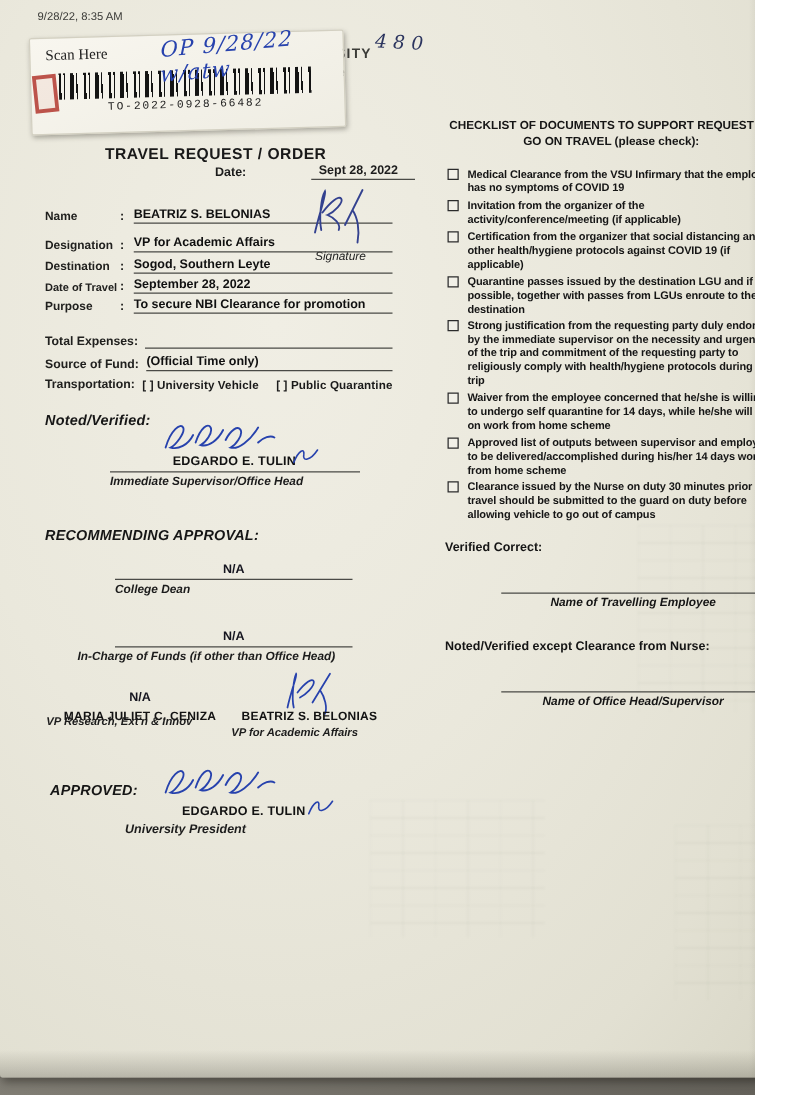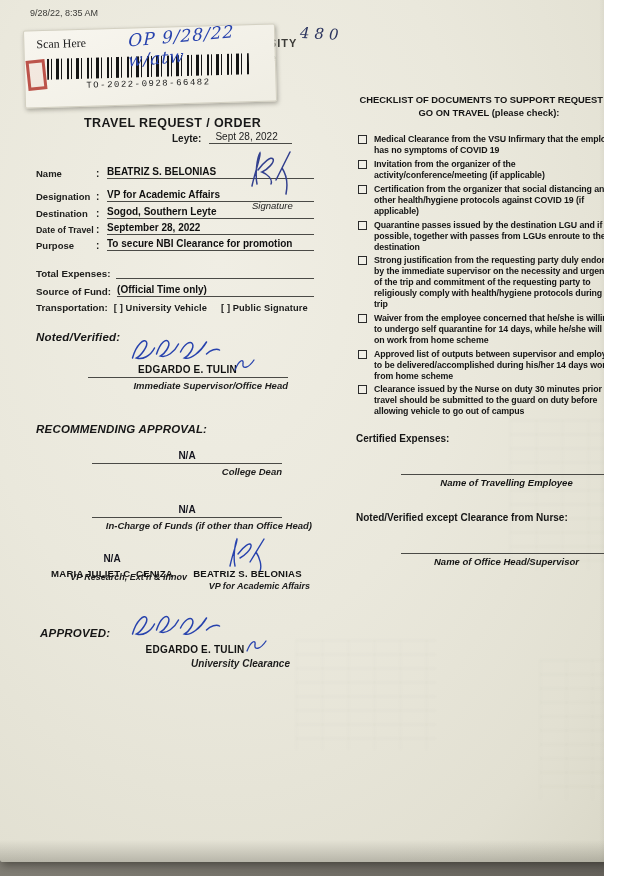--- a/index.html
+++ b/index.html
@@ -41,37 +41,37 @@
   .hw480{position:absolute;left:300px;top:25px;font-family:"DejaVu Serif",serif;
     font-style:italic;font-size:15px;color:#2c355f;letter-spacing:5px;transform:rotate(3deg);}
   .lh1{position:absolute;left:260px;top:37px;font-weight:bold;font-size:11px;
     letter-spacing:1px;color:#3c3c38;}
   .lh2{position:absolute;left:264px;top:53px;font-size:9px;color:#55554e;}
   .title{position:absolute;left:84px;top:116px;font-weight:bold;font-size:12.5px;
     letter-spacing:.4px;color:#191919;}
   
   .daterow{position:absolute;left:172px;top:131px;display:flex;align-items:flex-end;font-size:10px;color:#1c1c1c;}
   .daterow .dl{font-weight:bold;margin-right:8px;}
-  .daterow .dv{font-weight:normal;border-bottom:1px solid #4a4a46;padding:0 14px 1px 6px;}
+  .daterow .dv{font-weight:bold;border-bottom:1px solid #4a4a46;padding:0 14px 1px 6px;margin-left:44px;}
   
   .frow{position:absolute;left:36px;width:278px;display:flex;align-items:flex-end;}
   .flabel{flex:none;width:60px;font-weight:bold;font-size:9.5px;color:#20201e;}
   .fcolon{flex:none;width:11px;font-weight:bold;font-size:10px;color:#20201e;}
   .fval{flex:1;font-weight:bold;font-size:10px;color:#101010;
     border-bottom:1px solid #4a4a46;padding-bottom:1px;}
   .sigcap{position:absolute;left:252px;top:200px;font-style:italic;font-size:9.5px;color:#222;}
   
   .trow{position:absolute;left:36px;display:flex;align-items:flex-end;width:278px;}
   .tlabel{flex:none;font-weight:bold;font-size:9.8px;color:#20201e;margin-right:6px;}
   .tval{flex:1;font-weight:bold;font-size:10px;color:#101010;border-bottom:1px solid #4a4a46;padding-bottom:1px;min-height:11px;}
   .topts{font-weight:bold;font-size:9.3px;color:#1a1a1a;letter-spacing:.1px;}
   .sect{position:absolute;font-weight:bold;font-size:11.5px;color:#161616;letter-spacing:.2px;font-style:italic;}
   .uline{position:absolute;border-bottom:1px solid #4a4a46;}
   .nm{position:absolute;font-weight:bold;font-size:10px;color:#121212;text-align:center;letter-spacing:.2px;}
-  .capt{position:absolute;font-weight:bold;font-style:italic;font-size:9.5px;color:#1c1c1c;text-align:right;}
+  .capt{position:absolute;font-weight:bold;font-style:italic;font-size:9.5px;color:#1c1c1c;text-align:left;}
   .na{position:absolute;font-weight:bold;font-size:10px;color:#15151f;text-align:center;}
   .svgsig{position:absolute;}
   
   .rcol{position:absolute;left:356px;top:94px;width:266px;color:#151515;}
   .chkhead{font-weight:bold;font-size:9.4px;line-height:1.35;text-align:center;margin-bottom:15px;}
   .chk-item{display:flex;margin-bottom:3px;}
   .box{flex:none;width:7px;height:7px;border:1.2px solid #2b2b2b;margin:1px 7px 0 2px;background:rgba(255,255,255,.25);}
   .chk-t{font-weight:bold;font-size:8.8px;line-height:1.24;letter-spacing:-.1px;}
   .certlbl{font-weight:bold;font-size:10px;margin-top:16px;}
   .certline{border-bottom:1px solid #4a4a46;margin:30px 10px 2px 45px;}
@@ -96,21 +96,21 @@
     <div class="sticker">
       <div class="scanhere">Scan Here</div>
       <div class="barcode"></div>
       <div class="bct">TO-2022-0928-66482</div>
     </div>
     <div class="redstamp"></div>
     <div class="hw">OP 9/28/22 w/atw</div>
 
     <div class="title">TRAVEL REQUEST / ORDER</div>
     <div class="daterow">
-      <span class="dl">Leyte:</span>
+      <span class="dl">Date:</span>
       <span class="dv">Sept 28, 2022</span>
     </div>
 
     <div class="frow" style="top:166px;">
       <span class="flabel">Name</span>
       <span class="fcolon">:</span>
       <span class="fval">BEATRIZ S. BELONIAS</span>
     </div>
     <div class="frow" style="top:189px;">
       <span class="flabel">Designation</span>
@@ -142,21 +142,21 @@
       <span class="tlabel">Source of Fund:</span>
       <span class="tval">(Official Time only)</span>
     </div>
     <div class="trow" style="top:266px;">
       <span class="tlabel">Total Expenses:</span>
       <span class="tval"></span>
     </div>
     <div class="trow" style="top:302px;">
       <span class="tlabel">Transportation:</span>
       <span class="topts" style="margin-right:14px;">[  ]  University Vehicle</span>
-      <span class="topts">[  ]  Public Signature</span>
+      <span class="topts">[  ]  Public Quarantine</span>
     </div>
 
     <div class="sect" style="left:36px;top:331px;">Noted/Verified:</div>
     <svg class="svgsig" style="left:126px;top:334px;" width="100" height="34" viewBox="0 0 95 34">
       <path d="M4 24 C8 10 16 4 18 8 C20 12 12 22 8 24 C14 26 22 22 26 14 M28 20 C32 8 38 4 40 8 C42 12 36 20 32 22 C38 24 46 18 50 10 M52 18 C56 10 62 6 64 10 C66 14 60 22 56 24 C62 26 72 18 78 8 M78 20 C82 16 88 14 91 16" stroke="#2742ad" fill="none" stroke-width="1.5" stroke-linecap="round"></path>
     </svg>
     <div class="nm" style="left:90px;top:364px;width:195px;">EDGARDO E. TULIN</div>
     <svg class="svgsig" style="left:232px;top:356px;" width="26" height="18" viewBox="0 0 26 18">
       <path d="M3 14 C7 4 12 2 11 8 C10 13 16 13 22 4" stroke="#2742ad" fill="none" stroke-width="1.3" stroke-linecap="round"></path>
     </svg>
@@ -183,21 +183,21 @@
     <div class="capt" style="left:185px;top:581px;width:125px;font-size:9px;">VP for Academic Affairs</div>
 
     <div class="sect" style="left:40px;top:627px;">APPROVED:</div>
     <svg class="svgsig" style="left:126px;top:610px;" width="100" height="34" viewBox="0 0 95 34">
       <path d="M4 24 C8 10 16 4 18 8 C20 12 12 22 8 24 C14 26 22 22 26 14 M28 20 C32 8 38 4 40 8 C42 12 36 20 32 22 C38 24 46 18 50 10 M52 18 C56 10 62 6 64 10 C66 14 60 22 56 24 C62 26 72 18 78 8 M78 20 C82 16 88 14 91 16" stroke="#2742ad" fill="none" stroke-width="1.5" stroke-linecap="round"></path>
     </svg>
     <div class="nm" style="left:100px;top:644px;width:190px;">EDGARDO E. TULIN</div>
     <svg class="svgsig" style="left:244px;top:637px;" width="26" height="18" viewBox="0 0 26 18">
       <path d="M3 14 C7 4 12 2 11 8 C10 13 16 13 22 4" stroke="#2742ad" fill="none" stroke-width="1.3" stroke-linecap="round"></path>
     </svg>
-    <div class="capt" style="left:100px;top:658px;width:190px;font-size:10px;">University Clearance</div>
+    <div class="capt" style="left:100px;top:658px;width:190px;font-size:10px;">University President</div>
 
     <div class="rcol">
       <div class="chkhead">CHECKLIST OF DOCUMENTS TO SUPPORT REQUEST TO GO ON TRAVEL (please check):</div>
 
       <div class="chk-item">
         <span class="box"></span>
         <span class="chk-t">Medical Clearance from the VSU Infirmary that the employee has no symptoms of COVID 19</span>
       </div>
       <div class="chk-item">
         <span class="box"></span>
@@ -221,21 +221,21 @@
       </div>
       <div class="chk-item">
         <span class="box"></span>
         <span class="chk-t">Approved list of outputs between supervisor and employee to be delivered/accomplished during his/her 14 days work from home scheme</span>
       </div>
       <div class="chk-item">
         <span class="box"></span>
         <span class="chk-t">Clearance issued by the Nurse on duty 30 minutes prior to travel should be submitted to the guard on duty before allowing vehicle to go out of campus</span>
       </div>
 
-      <div class="certlbl">Certified Expenses:</div>
+      <div class="certlbl">Verified Correct:</div>
       <div class="certline"></div>
       <div class="certcap">Name of Travelling Employee</div>
 
       <div class="certlbl" style="margin-top:24px;">Noted/Verified except Clearance from Nurse:</div>
       <div class="certline"></div>
       <div class="certcap">Name of Office Head/Supervisor</div>
     </div>
 
     <div class="shadow-right"></div>
     <div class="shadow-bottom"></div>

